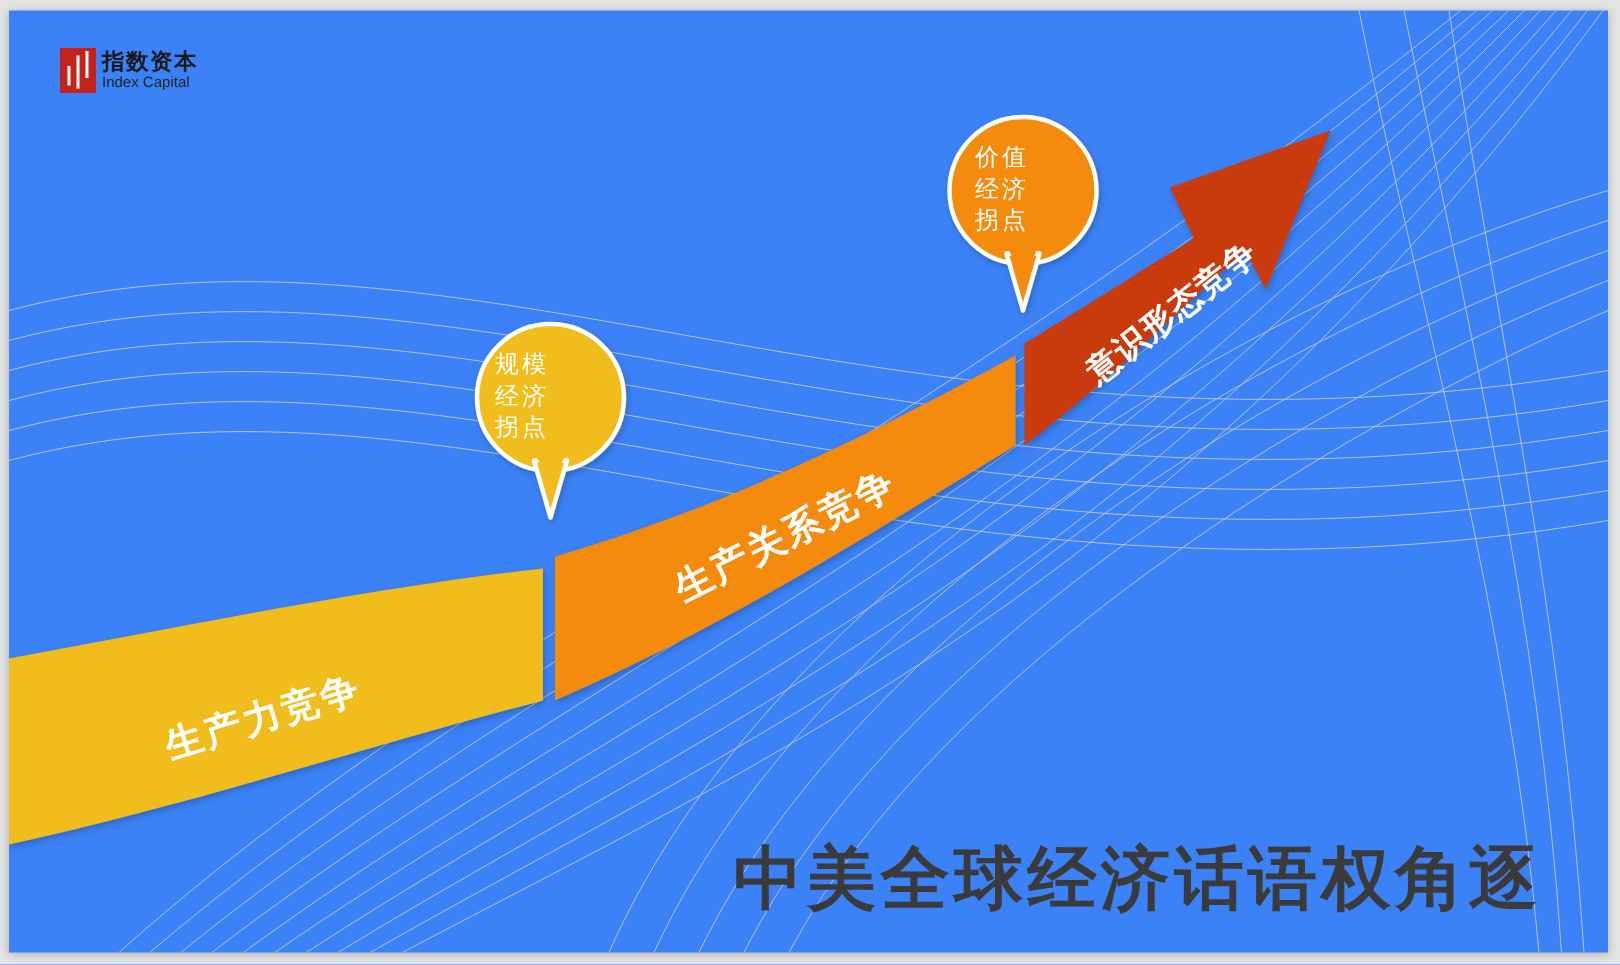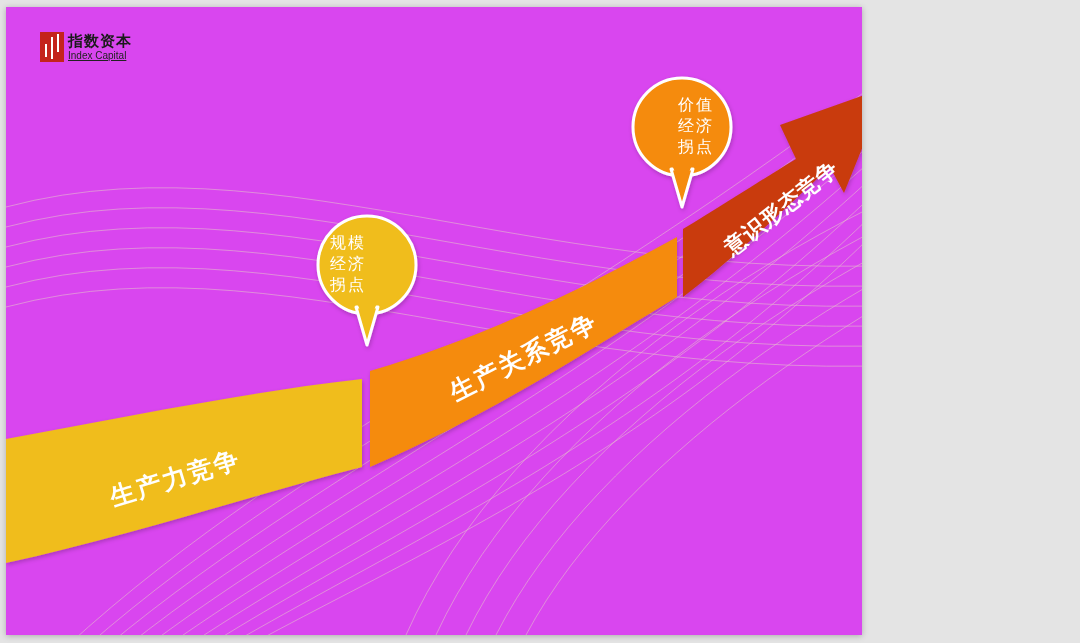--- a/index.html
+++ b/index.html
@@ -2,32 +2,32 @@
 <html><head>
 <meta charset="utf-8">
 <style>
   html, body { margin: 0; padding: 0; }
   body {
     width: 1080px; height: 643px; overflow: hidden;
     background: #e4e4e4;
     font-family: "DejaVu Sans", "Liberation Sans", sans-serif;
   }
   .slide {
-    position: absolute; left: 6px; top: 7px; width: 856px; height: 628px;
-    background: #d946ef;
+    position: absolute; left: 6px; top: 7px; width: 1066px; height: 628px;
+    background: #3b82f6;
     box-shadow: 0 1px 6px rgba(0,0,0,0.25);
     overflow: hidden;
   }
   .bg-svg, .arrow-svg { position: absolute; left: 0; top: 0; }
   .logo { position: absolute; left: 34px; top: 25px; display: flex; align-items: center; }
   .logo-mark { width: 24px; height: 30px; background: #c4231c; position: relative; margin-right: 4px; }
   .logo-mark i { position: absolute; background: #fff; }
   .logo-text { display: flex; flex-direction: column; line-height: 1; }
   .logo-cn { font-size: 15px; font-weight: bold; color: #1a1a1a; letter-spacing: 1px; }
-  .logo-en { font-size: 10px; color: #222; margin-top: 2px; font-family: "Liberation Sans", sans-serif; text-decoration: underline; }
+  .logo-en { font-size: 10px; color: #222; margin-top: 2px; font-family: "Liberation Sans", sans-serif; }
   .bubble-label {
     position: absolute; color: #fff; font-size: 16px; line-height: 21px;
     text-align: center; width: 60px; letter-spacing: 2px;
   }
   .seg-label {
     position: absolute; color: #fff; font-weight: bold; white-space: nowrap;
     transform-origin: 0 0;
   }
   .main-title {
     position: absolute; right: 44px; top: 548px;
@@ -102,21 +102,22 @@
     <g filter="url(#sh)">
       <circle cx="676" cy="120" r="49" fill="#f58b0a" stroke="#ffffff" stroke-width="3"></circle>
       <path d="M 665 162 L 676 200 L 687 162 Z" fill="#f58b0a" stroke="#ffffff" stroke-width="3" stroke-linejoin="round"></path>
       <path d="M 666 158 L 686 158 L 676 182 Z" fill="#f58b0a"></path>
     </g>
   </svg>
 
   <div class="bubble-label" style="left:312px;top:225px;white-space:pre-line;">规模
 经济
 拐点</div>
-  <div class="bubble-label" style="left:660px;top:87px;white-space:pre-line;">价值
+  <div class="bubble-label" style="left:632px;top:87px;white-space:pre-line;">价值
 经济
 拐点</div>
 
   <div class="seg-label" style="left:100px;top:475px;font-size:25px;transform:rotate(-17deg);letter-spacing:2px;">生产力竞争</div>
   <div class="seg-label" style="left:438px;top:372px;font-size:25px;transform:rotate(-27deg);letter-spacing:2px;">生产关系竞争</div>
   <div class="seg-label" style="left:712px;top:232px;font-size:22px;transform:rotate(-38deg);letter-spacing:1px;">意识形态竞争</div>
 
+  <div class="main-title">中美全球经济话语权角逐</div>
 </div>
 
 </body></html>

